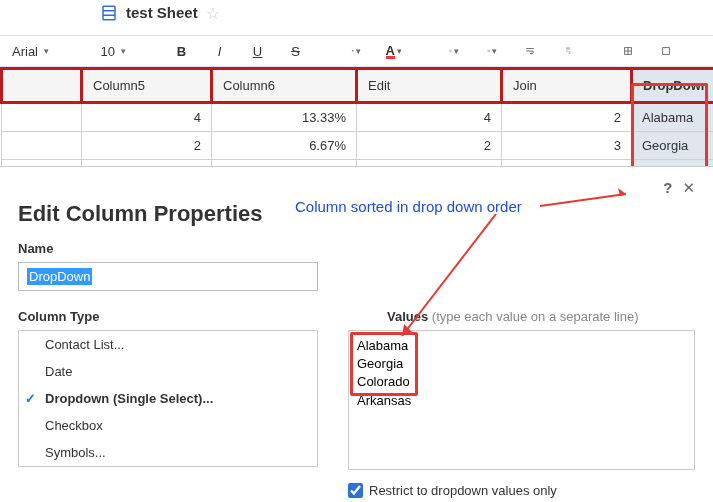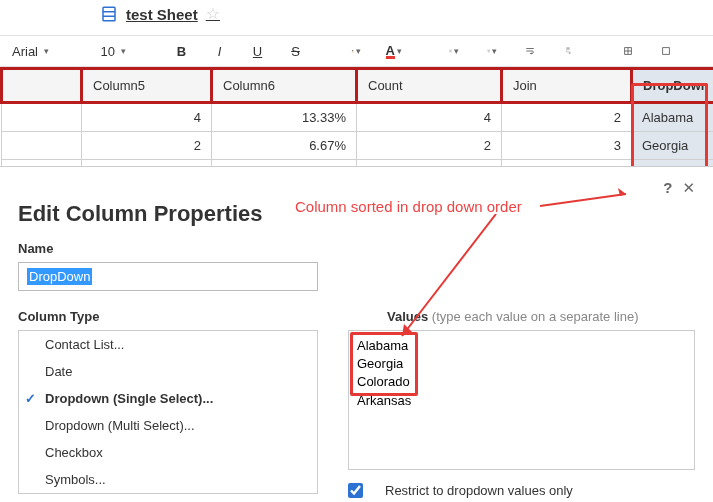--- a/index.html
+++ b/index.html
@@ -8,24 +8,23 @@
   font-size: 13px;
   color: #333;
   width: 713px;
   height: 502px;
   overflow: hidden;
   position: relative;
   background: #fff;
 }
 .header-row {
   display: flex;
-  align-items: flex-end;
+  align-items: flex-start;
   padding: 4px 10px;
   gap: 8px;
-  text-decoration: underline;
 }
 .sheet-icon { width: 18px; height: 18px; display: inline-flex; align-items: center; justify-content: center; }
 .sheet-title { font-weight: bold; font-size: 15px; }
 .star-icon { font-size: 16px; color: #ccc; cursor: pointer; }
 .toolbar {
   display: flex;
   align-items: center;
   padding: 4px 6px;
   border-bottom: 1px solid #e0e0e0;
   border-top: 1px solid #e0e0e0;
@@ -162,30 +161,30 @@
 .values-highlight {
   position: absolute;
   border: 3px solid #e53935;
   border-radius: 2px;
   pointer-events: none;
 }
 .restrict-row {
   margin-top: 10px;
   display: flex;
   align-items: center;
-  gap: 22px;
+  gap: 6px;
   font-size: 13px;
 }
 .restrict-row input { accent-color: #2d72d2; width: 15px; height: 15px; }
 
 .annotation {
   position: absolute;
   top: 198px;
   left: 295px;
-  color: #ef4444;
+  color: #1d4ed8;
   font-size: 15px;
 }
 .arrow1 {
   position: absolute;
   top: 206px;
   left: 540px;
   width: 95px;
   height: 1px;
   pointer-events: none;
 }
@@ -303,21 +302,21 @@
       <col style="width:145px">
       <col style="width:145px">
       <col style="width:130px">
       <col style="width:83px">
     </colgroup>
   <thead>
     <tr>
       <th></th>
       <th>Column5</th>
       <th>Column6</th>
-      <th>Count</th>
+      <th>Edit</th>
       <th>Join</th>
       <th class="dropdown-hdr">DropDown</th>
     </tr>
   </thead>
   <tbody id="grid-body">
       <tr>
         <td></td>
       <td>4</td>
       <td>13.33%</td>
       <td>4</td>
@@ -396,21 +395,20 @@
     <span class="name-input-value">DropDown</span>
   </div>
 
   <div class="two-col">
     <div class="col" style="max-width:300px">
       <div class="field-label">Column Type</div>
       <ul class="type-list" id="type-list">
           <li>Contact List...</li>
           <li>Date</li>
           <li class="selected">Dropdown (Single Select)...</li>
-          <li>Dropdown (Multi Select)...</li>
           <li>Checkbox</li>
           <li>Symbols...</li>
         </ul>
     </div>
     <div class="col" style="position:relative">
       <div class="values-label">
         <b>Values</b> <span class="values-hint">(type each value on a separate line)</span>
       </div>
       <textarea class="values-box" id="values-box" style="">Alabama
 Georgia

